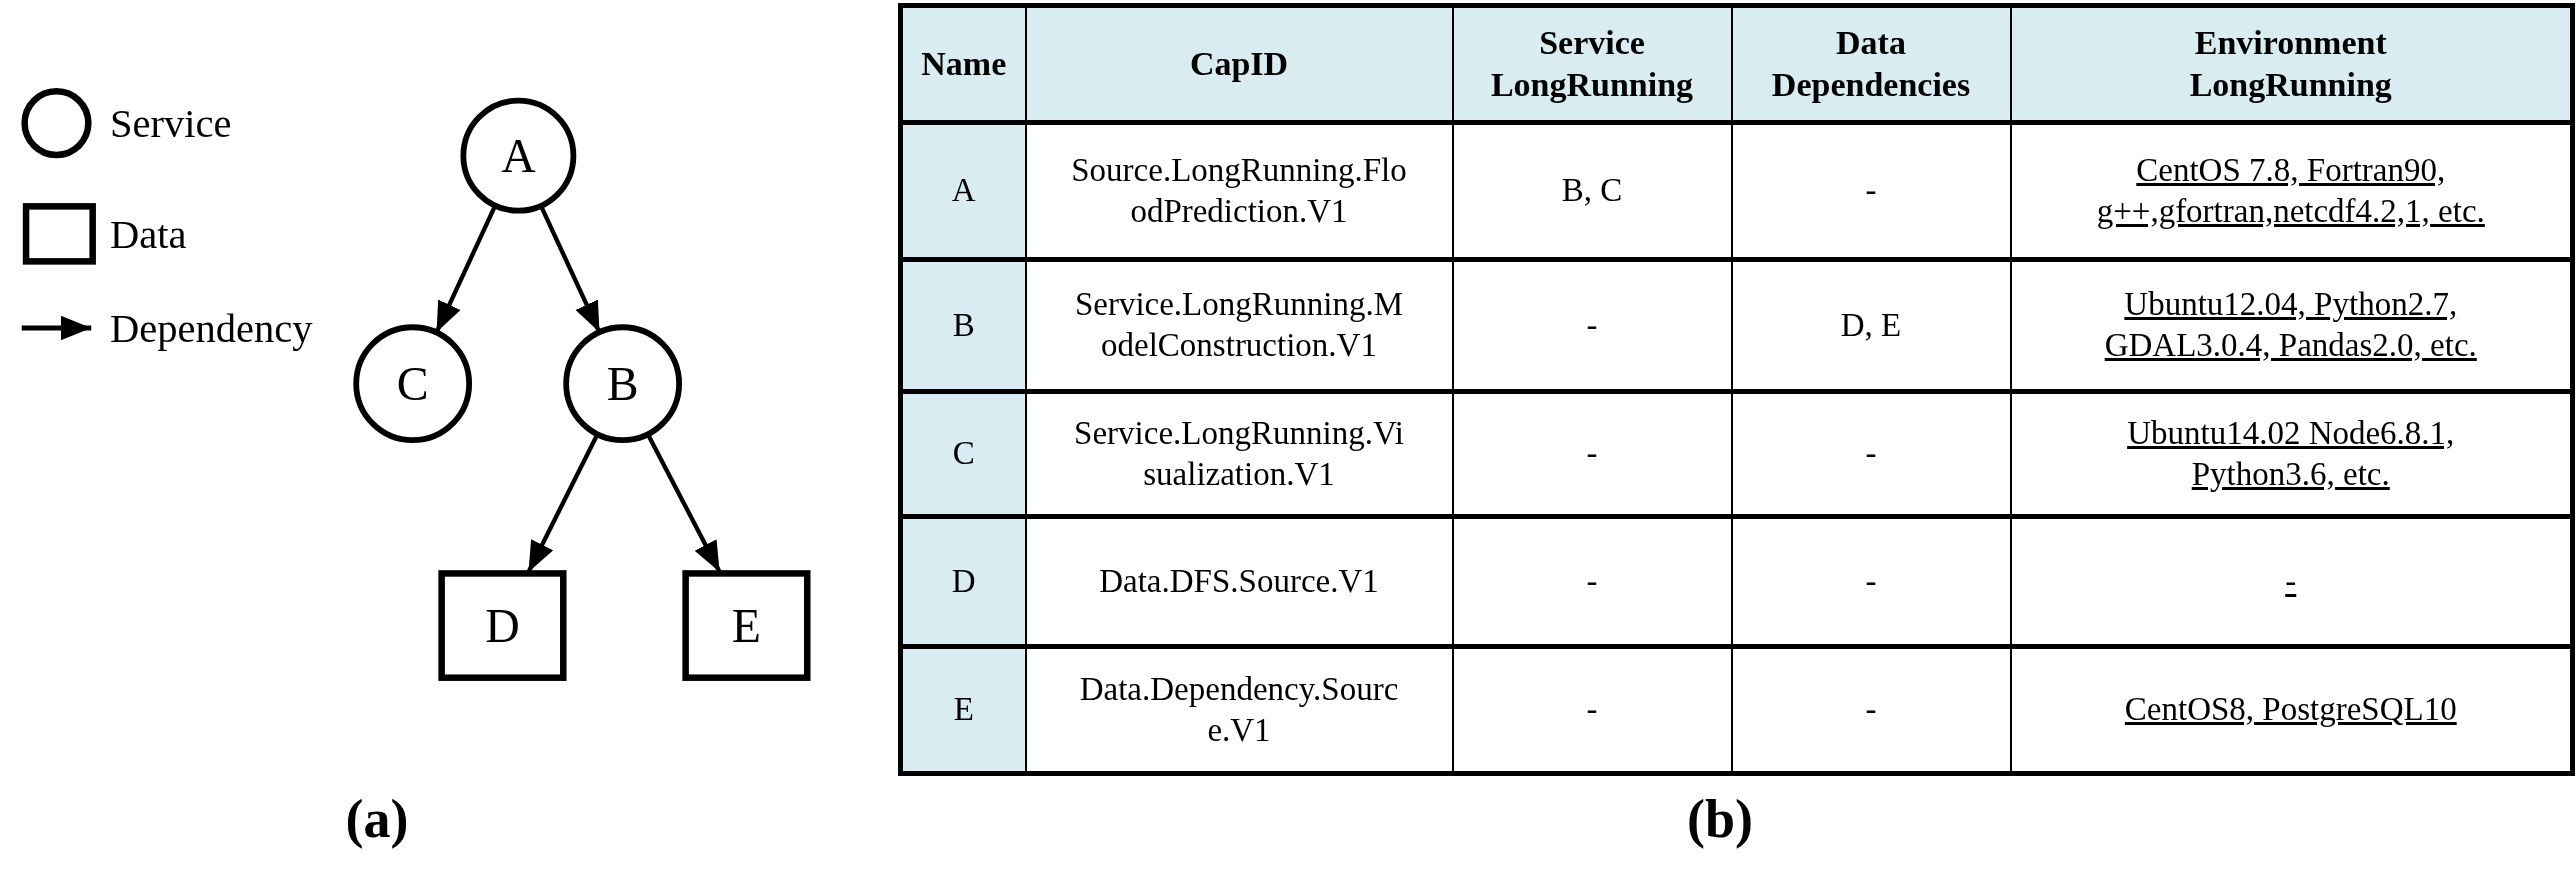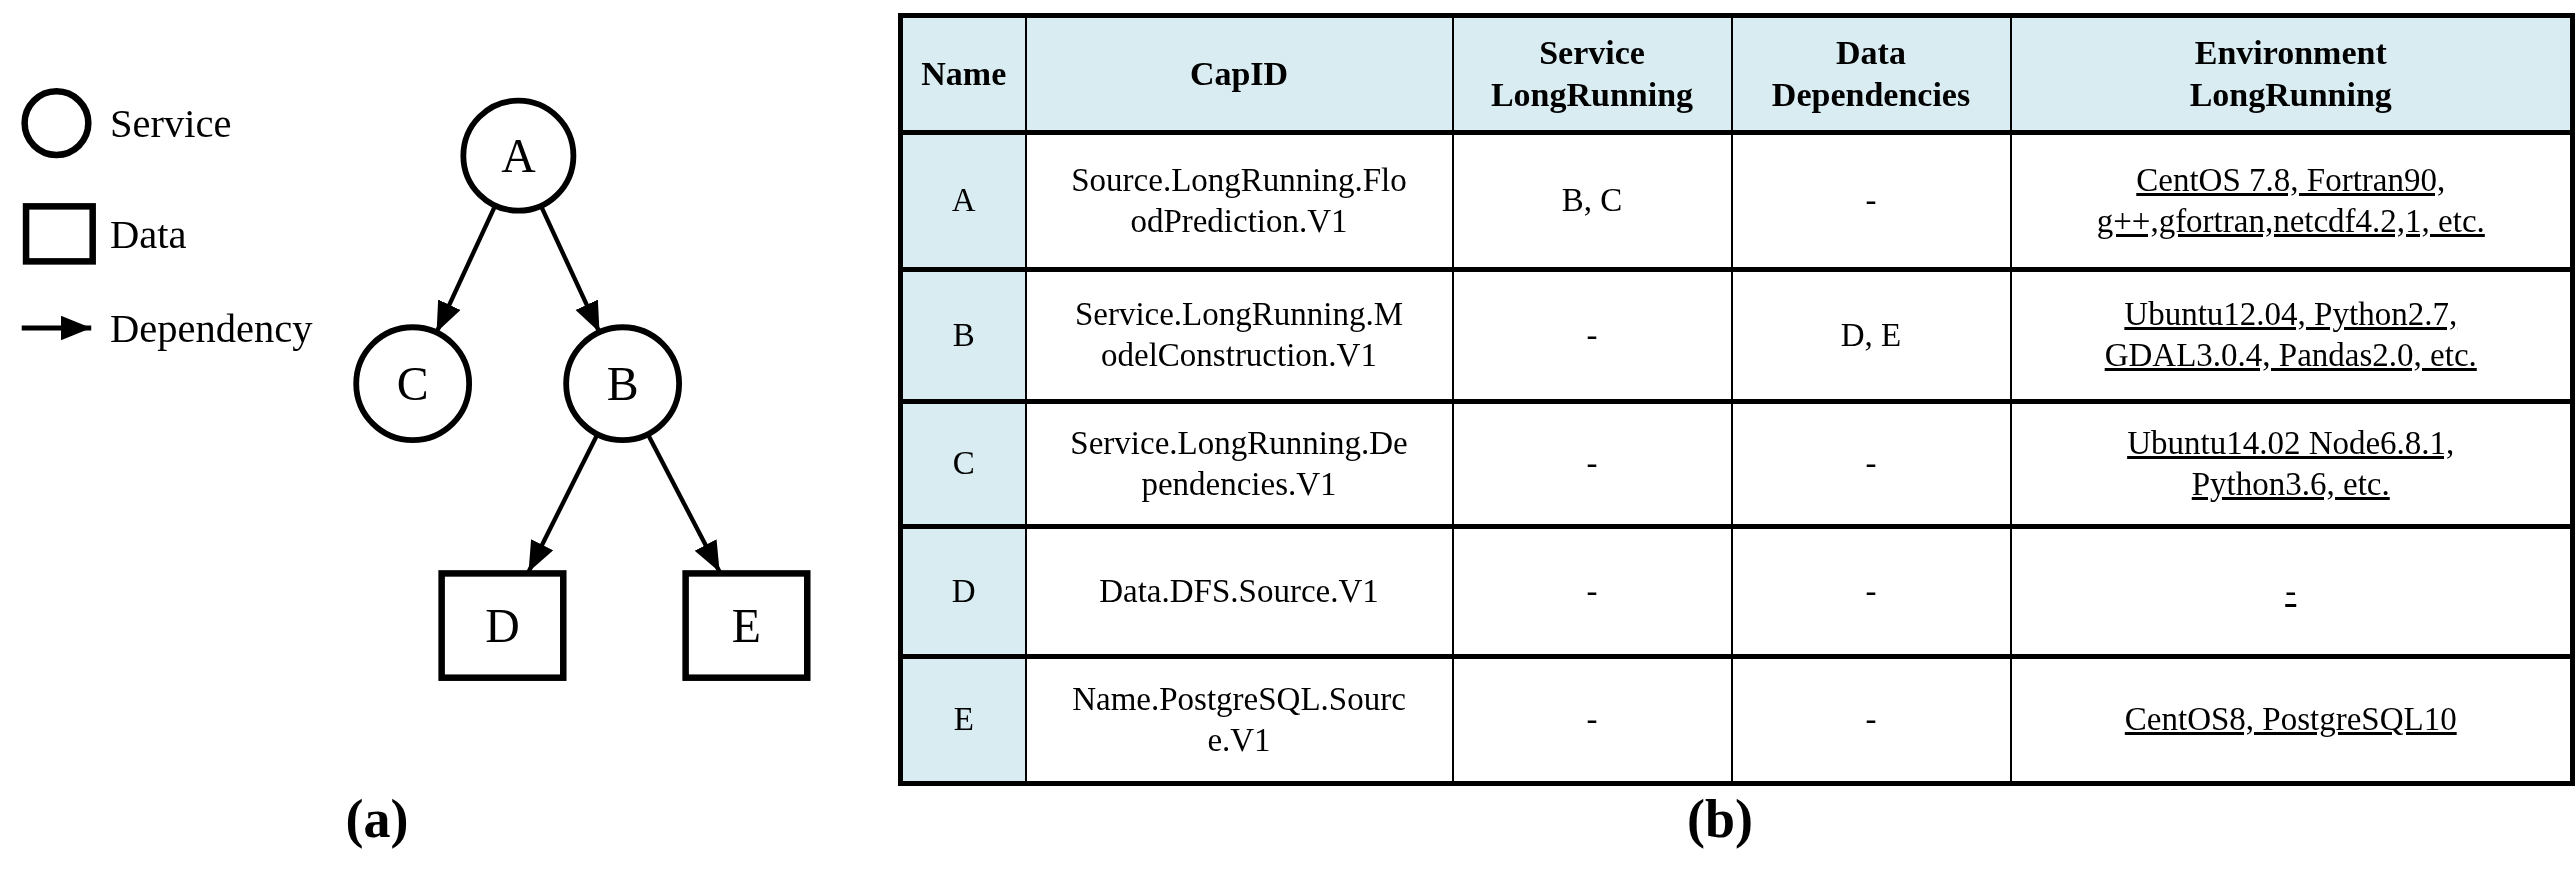--- a/index.html
+++ b/index.html
@@ -41,21 +41,21 @@
     font-weight: bold;
     white-space: nowrap;
   }
   .caption-a { left: 377px; }
   .caption-b { left: 1720px; }
 
   
   table.cap-table {
     position: absolute;
     left: 898px;
-    top: 13px;
+    top: 3px;
     width: 1671px;
     border-collapse: collapse;
     table-layout: fixed;
     border: 5.8px solid #000000;
     background: #ffffff;
   }
   .cap-table th, .cap-table td {
     border-style: solid;
     border-color: #000000;
     border-width: 5px 2.9px;          
@@ -177,35 +177,35 @@
       </tr>
       <tr class="row-b">
         <td class="name-cell">B</td>
         <td class="capid-cell">Service.LongRunning.ModelConstruction.V1</td>
         <td>-</td>
         <td>D, E</td>
         <td class="env-cell">Ubuntu12.04, Python2.7, GDAL3.0.4, Pandas2.0, etc.</td>
       </tr>
       <tr class="row-c">
         <td class="name-cell">C</td>
-        <td class="capid-cell">Service.LongRunning.Dependencies.V1</td>
+        <td class="capid-cell">Service.LongRunning.Visualization.V1</td>
         <td>-</td>
         <td>-</td>
         <td class="env-cell">Ubuntu14.02 Node6.8.1, Python3.6, etc.</td>
       </tr>
       <tr class="row-d">
         <td class="name-cell">D</td>
         <td class="capid-cell">Data.DFS.Source.V1</td>
         <td>-</td>
         <td>-</td>
         <td class="env-cell">-</td>
       </tr>
       <tr class="row-e">
         <td class="name-cell">E</td>
-        <td class="capid-cell">Name.PostgreSQL.Source.V1</td>
+        <td class="capid-cell">Data.Dependency.Source.V1</td>
         <td>-</td>
         <td>-</td>
         <td class="env-cell">CentOS8, PostgreSQL10</td>
       </tr>
     </tbody>
   </table>
 
   <div class="caption caption-b">(b)</div>
 
 </div>

